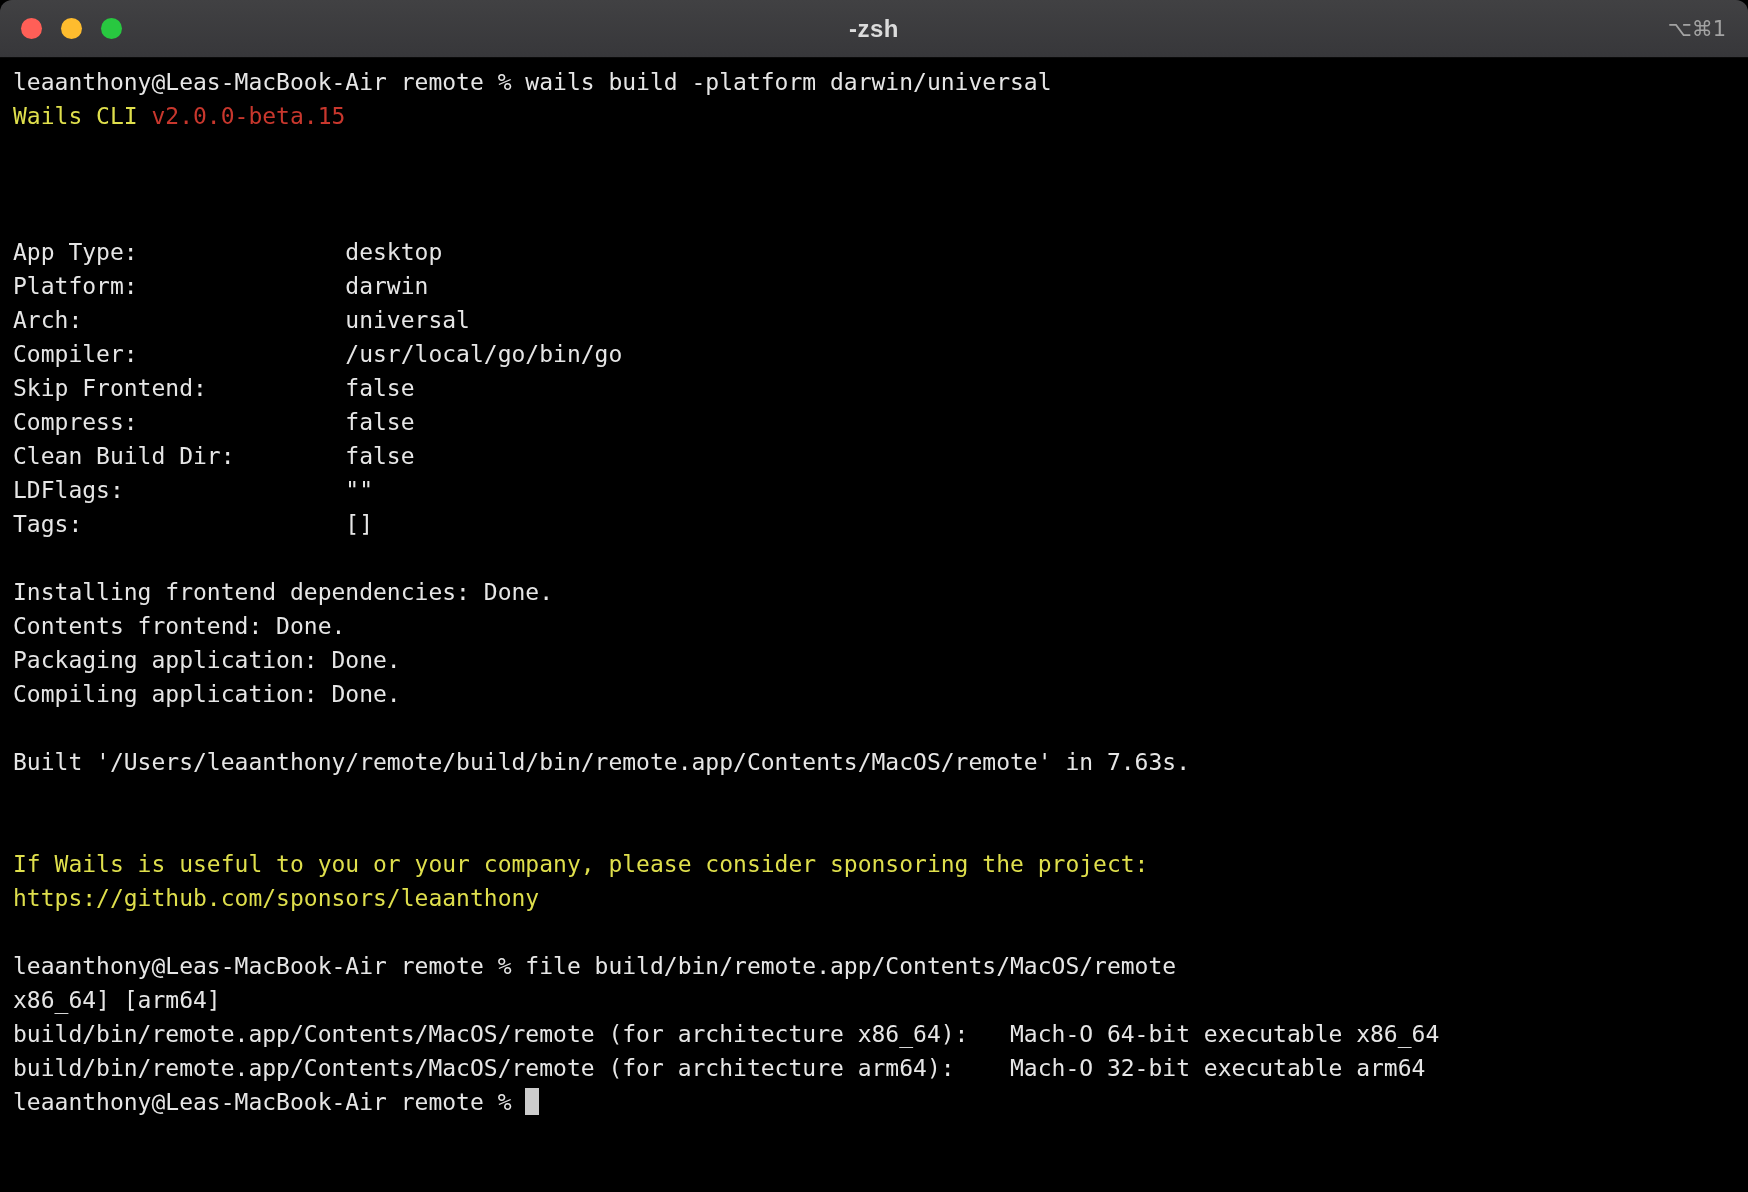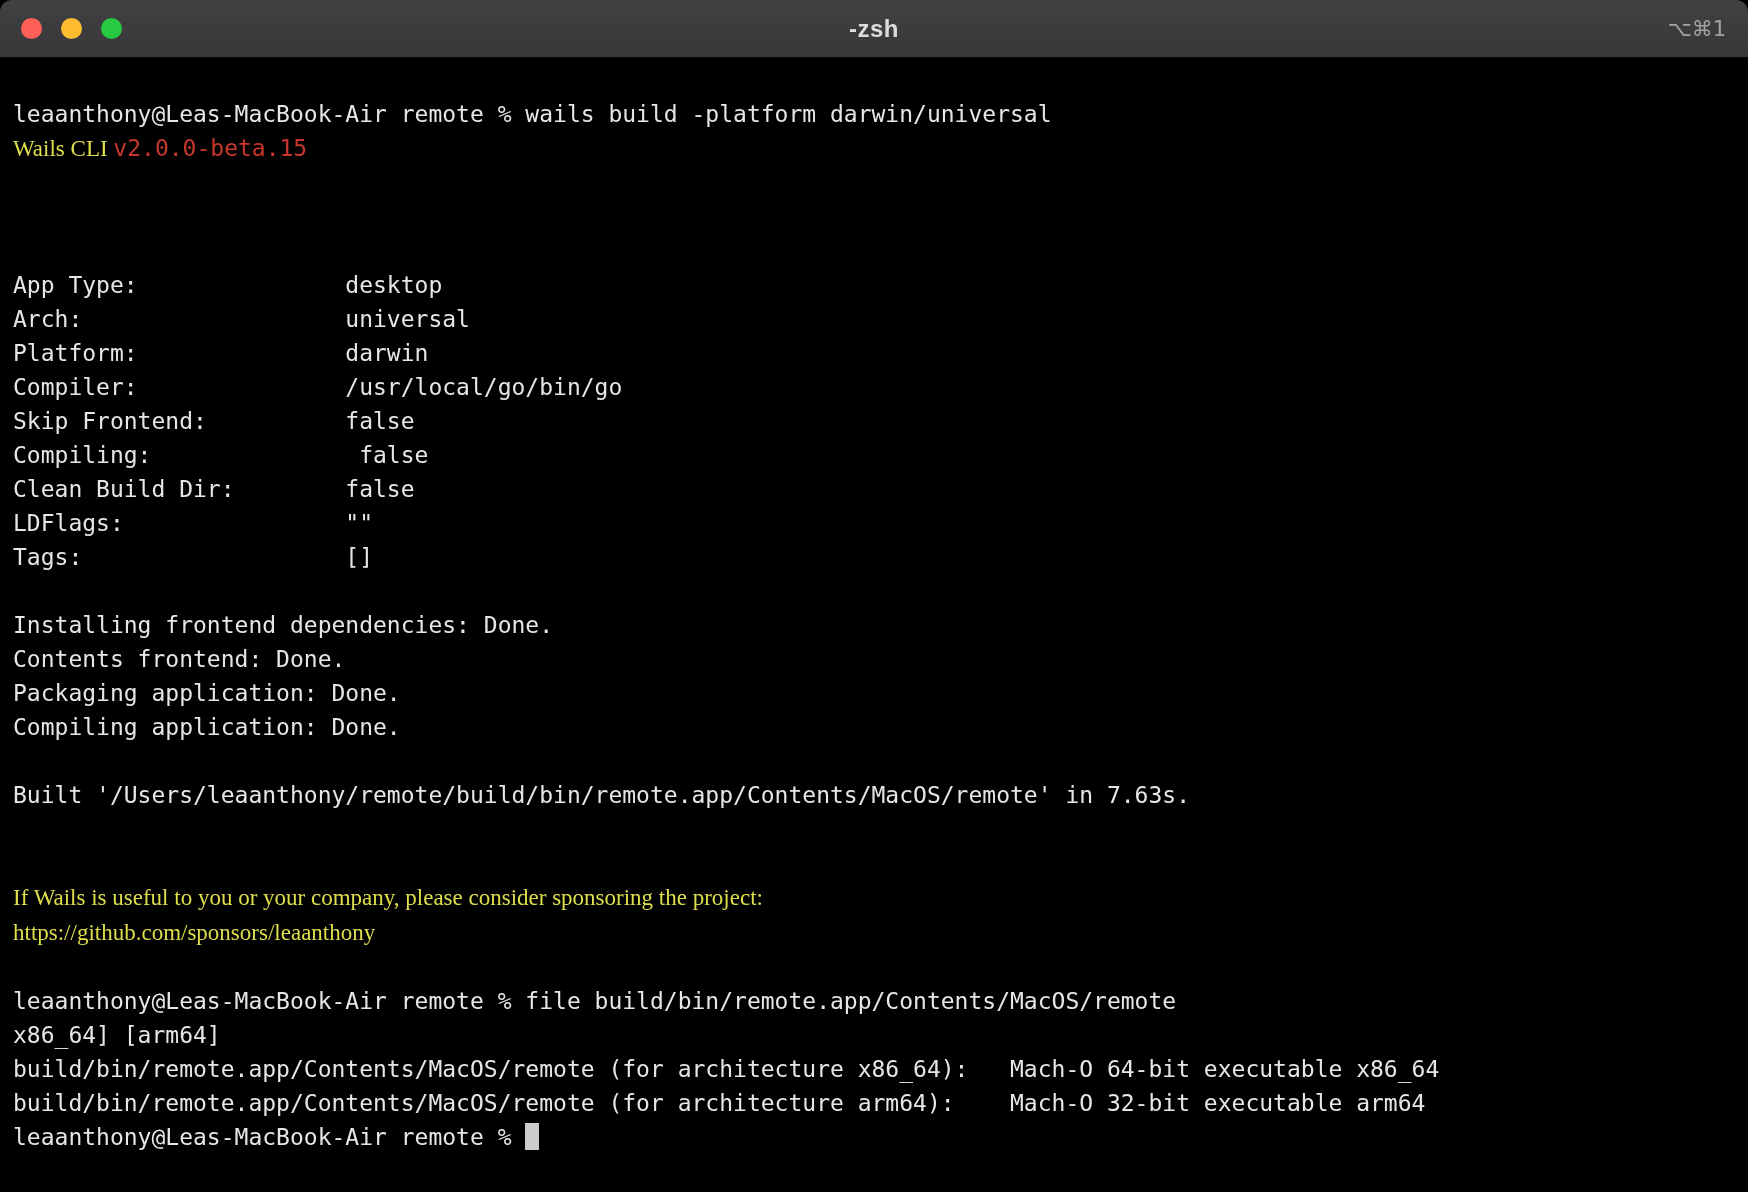--- a/index.html
+++ b/index.html
@@ -9,21 +9,20 @@
     font-family: "DejaVu Sans Mono", monospace;
     overflow: hidden;
   }
   .window {
     width: 1748px; height: 1176px;
     background: var(--c-background, #000);
     border-radius: 12px 12px 0 0;
     overflow: hidden;
     display: flex; flex-direction: column;
     position: relative;
-    gap: 32px;
   }
   .titlebar {
     flex: 0 0 58px; height: 58px;
     background: linear-gradient(#414143, #37373a);
     border-bottom: 1px solid #0a0a0a;
     display: flex; align-items: center;
     position: relative;
   }
   .traffic-lights {
     position: absolute; left: 21px; top: 0; height: 100%;
@@ -51,21 +50,21 @@
     overflow: hidden;
   }
   .line {
     white-space: pre;
     font-size: 23px;
     line-height: 34px;
     min-height: 34px;
     color: var(--c-text, #e6e6e6);
   }
   .seg-default { color: var(--c-text, #e6e6e6); }
-  .seg-yellow  { color: var(--c-yellow, #dfdf4c); font-family: Liberation Serif, serif; }
+  .seg-yellow  { color: var(--c-yellow, #dfdf4c); }
   .seg-red     { color: var(--c-red, #c8372d); }
   .cursor {
     display: inline-block;
     width: 14px; height: 27px;
     background: var(--c-cursor, #ccc);
     vertical-align: -5px;
   }
   .partial-line {
     position: absolute;
     left: 480px; top: 1186px;
@@ -87,25 +86,25 @@
     <div class="title">-zsh</div>
     <div class="shortcut">⌥⌘1</div>
   </div>
   <div class="terminal" id="terminal">
       <div class="line"><span class="seg-default">leaanthony@Leas-MacBook-Air remote % wails build -platform darwin/universal</span></div>
       <div class="line"><span class="seg-yellow">Wails CLI </span><span class="seg-red">v2.0.0-beta.15</span></div>
       <div class="line">&nbsp;</div>
       <div class="line">&nbsp;</div>
       <div class="line">&nbsp;</div>
       <div class="line"><span class="seg-default">App Type:               desktop</span></div>
+      <div class="line"><span class="seg-default">Platform:               darwin</span></div>
       <div class="line"><span class="seg-default">Arch:                   universal</span></div>
-      <div class="line"><span class="seg-default">Platform:               darwin</span></div>
       <div class="line"><span class="seg-default">Compiler:               /usr/local/go/bin/go</span></div>
       <div class="line"><span class="seg-default">Skip Frontend:          false</span></div>
-      <div class="line"><span class="seg-default">Compiling:               false</span></div>
+      <div class="line"><span class="seg-default">Compress:               false</span></div>
       <div class="line"><span class="seg-default">Clean Build Dir:        false</span></div>
       <div class="line"><span class="seg-default">LDFlags:                ""</span></div>
       <div class="line"><span class="seg-default">Tags:                   []</span></div>
       <div class="line">&nbsp;</div>
       <div class="line"><span class="seg-default">Installing frontend dependencies: Done.</span></div>
       <div class="line"><span class="seg-default">Contents frontend: Done.</span></div>
       <div class="line"><span class="seg-default">Packaging application: Done.</span></div>
       <div class="line"><span class="seg-default">Compiling application: Done.</span></div>
       <div class="line">&nbsp;</div>
       <div class="line"><span class="seg-default">Built '/Users/leaanthony/remote/build/bin/remote.app/Contents/MacOS/remote' in 7.63s.</span></div>

